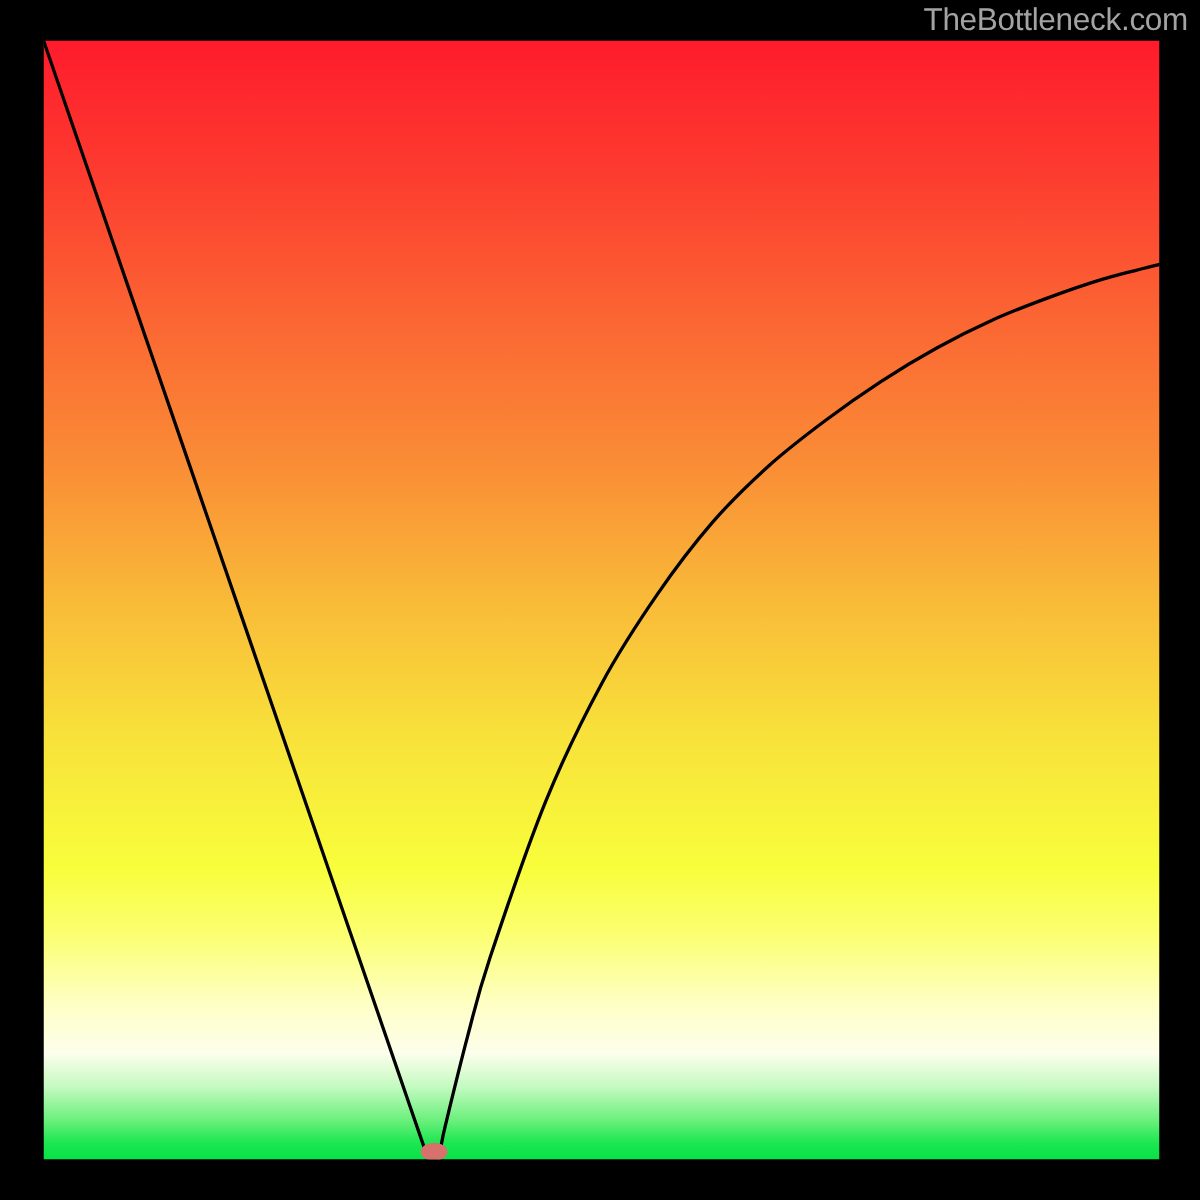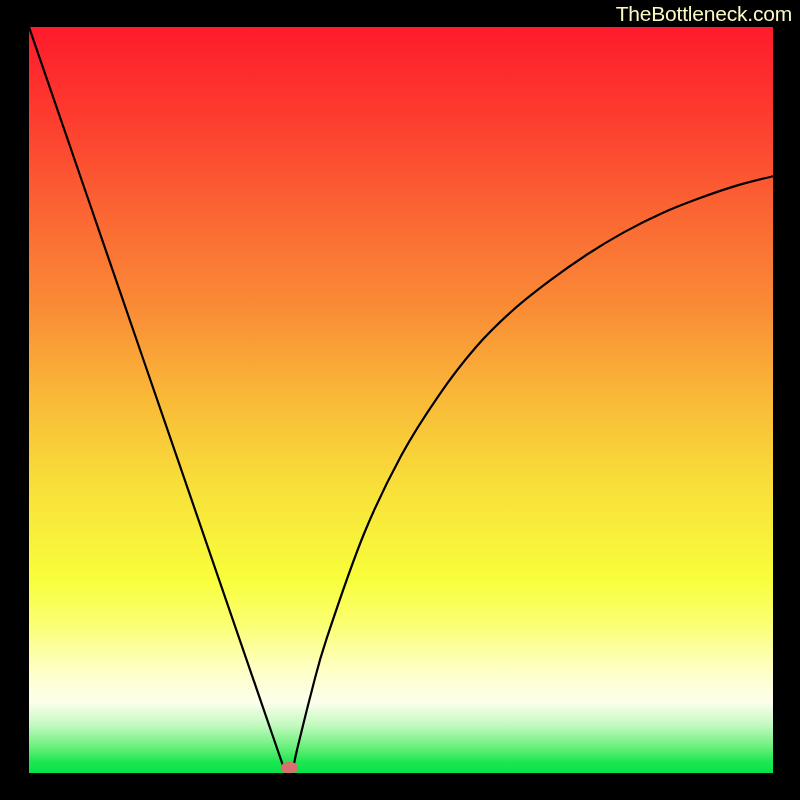--- a/index.html
+++ b/index.html
@@ -16,21 +16,21 @@
     width: 800px;
     height: 800px;
     background: #000000;
   }
   .watermark {
     position: absolute;
     top: 2px;
     right: 8px;
     font-size: 21px;
     font-weight: 400;
-    color: #fef9c3;
+    color: #a3a3a3;
     letter-spacing: -0.2px;
     z-index: 10;
   }
   .plot-frame {
     position: absolute;
     left: 29px;
     top: 27px;
     width: 744px;
     height: 746px;
   }

